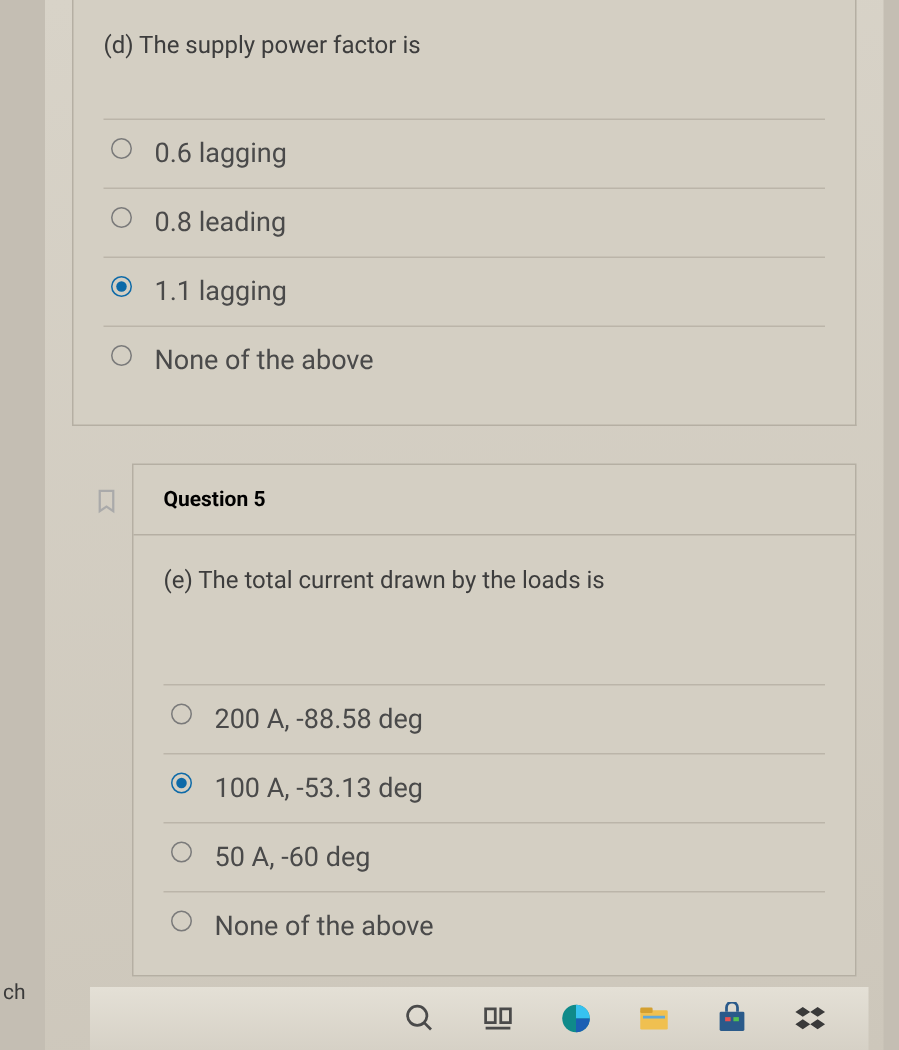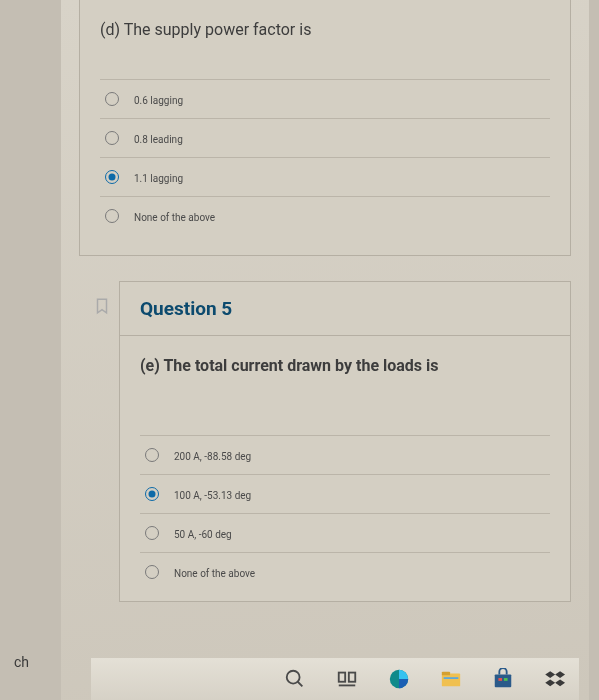--- a/index.html
+++ b/index.html
@@ -16,50 +16,49 @@
       position: relative;
     }
     .page {
       position: absolute;
       left: 30px;
       top: 0;
       right: 10px;
       bottom: 0;
       background: linear-gradient(175deg, #d8d3c8 0%, #cdc7bb 100%);
       padding: 0;
-      margin-left: 31px;
     }
     .question-card {
       background: #d4cfc3;
       border: 1px solid #b5afa3;
       margin: 10px 18px 25px 18px;
     }
     .question-header {
       padding: 15px 20px;
       border-bottom: 1px solid #b5afa3;
     }
     .question-header-title {
-      font-size: 19px;
+      font-size: 14px;
       font-weight: 700;
-      color: #0c4a6e;
+      color: #000000;
     }
     .question-prompt {
       padding: 20px 20px 40px 20px;
       font-size: 16px;
       color: #3d3d3d;
     }
     .options {
       padding: 0 20px 10px 20px;
     }
     .option-row {
       display: flex;
-      align-items: flex-end;
+      align-items: flex-start;
       padding: 12px 5px;
       border-top: 1px solid #bbb5a9;
-      font-size: 10px;
+      font-size: 18px;
       color: #4a4a4a;
     }
     .option-row:first-child {
       border-top: 1px solid #bbb5a9;
     }
     .radio {
       width: 14px;
       height: 14px;
       border: 1.5px solid #7a7a7a;
       border-radius: 50%;
@@ -92,21 +91,21 @@
     .bookmark-icon {
       position: absolute;
       left: 32px;
       margin-top: 15px;
       width: 18px;
       height: 20px;
       color: #888;
     }
     .left-label {
       position: absolute;
-      left: 14px;
+      left: 2px;
       bottom: 30px;
       font-size: 14px;
       color: #3a3a3a;
     }
     .taskbar {
       position: absolute;
       bottom: 0;
       left: 30px;
       right: 10px;
       height: 42px;
@@ -158,21 +157,21 @@
   <div class="q5-wrapper">
     <span class="bookmark-icon">
       <svg viewBox="0 0 24 24" width="18" height="20" fill="none" stroke="#aaa" stroke-width="2">
         <path d="M6 3h12v18l-6-4-6 4V3z"></path>
       </svg>
     </span>
     <div class="question-card" style="margin-left: 58px;">
       <div class="question-header">
         <div class="question-header-title">Question 5</div>
       </div>
-      <div class="question-prompt" style="padding-bottom:60px;font-weight:bold;">(e) The total current drawn by the loads is</div>
+      <div class="question-prompt" style="padding-bottom:60px;">(e) The total current drawn by the loads is</div>
       <div class="options">
         <div class="option-row">
           <span class="radio"></span>
           <span>200 A, -88.58 deg</span>
         </div>
         <div class="option-row">
           <span class="radio selected"></span>
           <span>100 A, -53.13 deg</span>
         </div>
         <div class="option-row">

